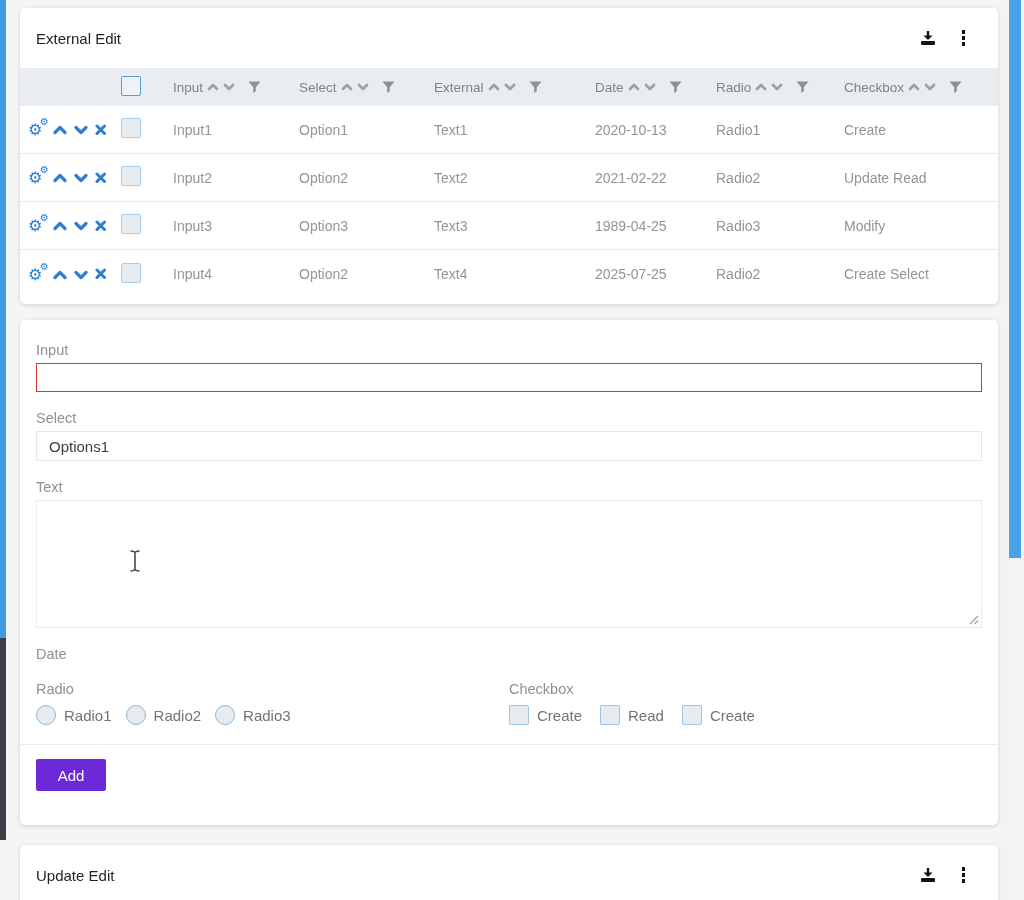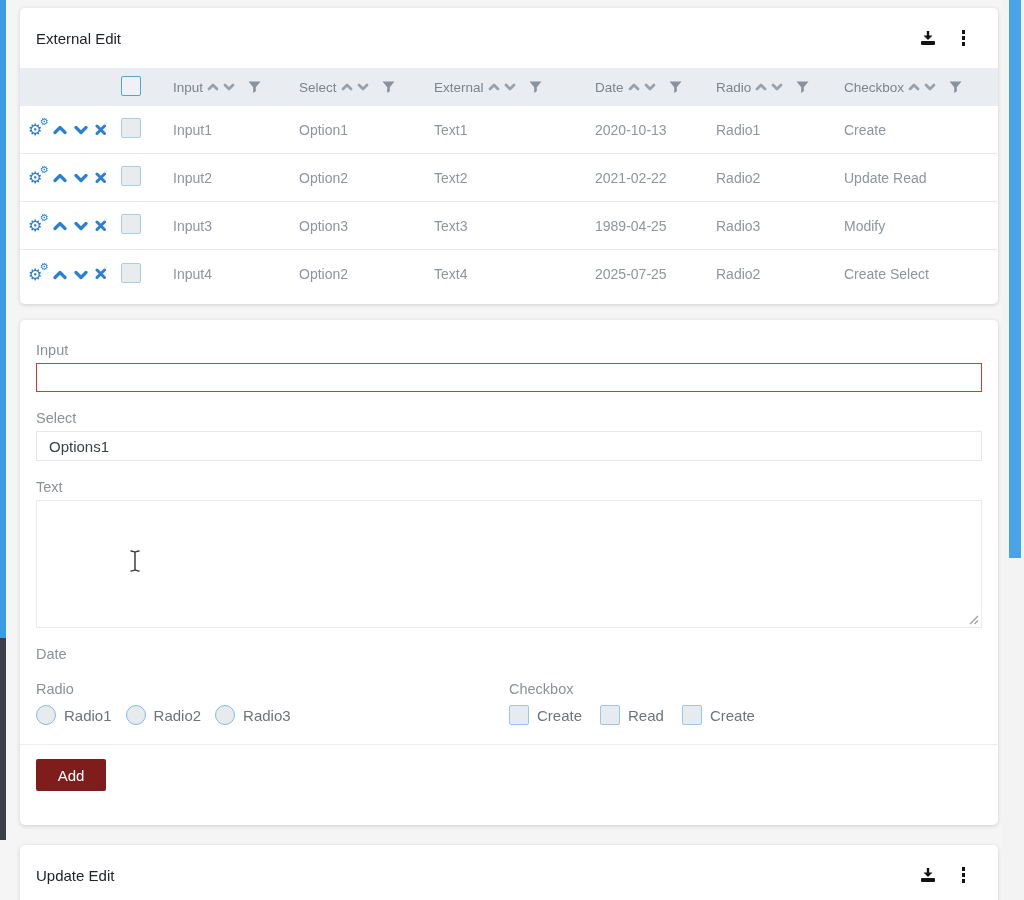--- a/index.html
+++ b/index.html
@@ -82,21 +82,21 @@
   }
   .rc-row { display:flex; margin-bottom:0; }
   .rc-col { width:473px; }
   .opts { display:flex; align-items:center; margin-top:6px; height:22px; }
   .radio { width:20px; height:20px; border-radius:50%; border:1px solid #86b9e3; background:#e8ebee; display:inline-block; cursor:pointer; flex:none; }
   .chk   { width:20px; height:20px; border-radius:2px; border:1px solid #9dc5e8; background:#e7ebef; display:inline-block; cursor:pointer; flex:none; }
   .opt-label { font-size:15px; color:#6e747a; margin:0 14px 0 8px; }
   .opt-label.wide { margin-right:18px; }
   .form-footer { border-top:1px solid #e9edf0; height:60px; padding:14px 16px; }
   .add-btn {
-    width:70px; height:32px; background:#7f1d1d; color:#fff; border:none;
+    width:70px; height:32px; background:#6d28d9; color:#fff; border:none;
     font-size:15px; border-radius:2px; cursor:pointer; font-family:"Liberation Sans", sans-serif;
   }
 </style>
 </head>
 <body>
 
 <div class="left-blue"></div>
 <div class="left-dark"></div>
 <div class="scroll-track">
   <div class="scroll-thumb"></div>

